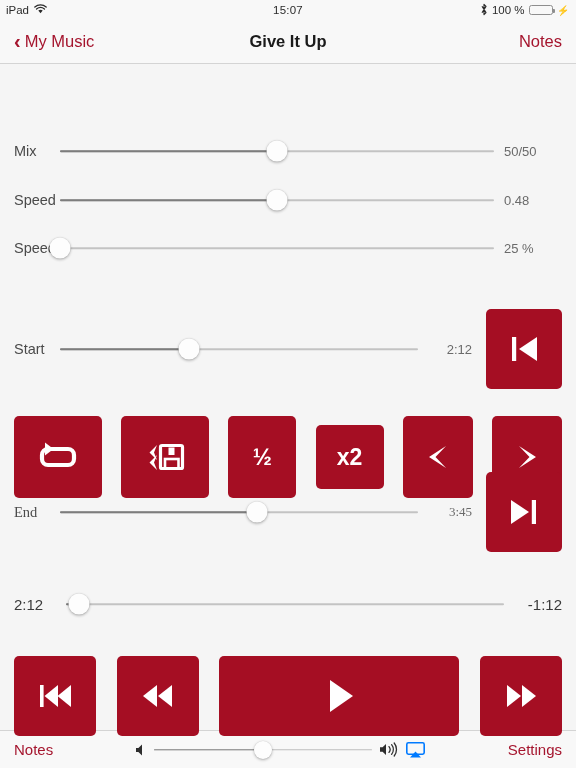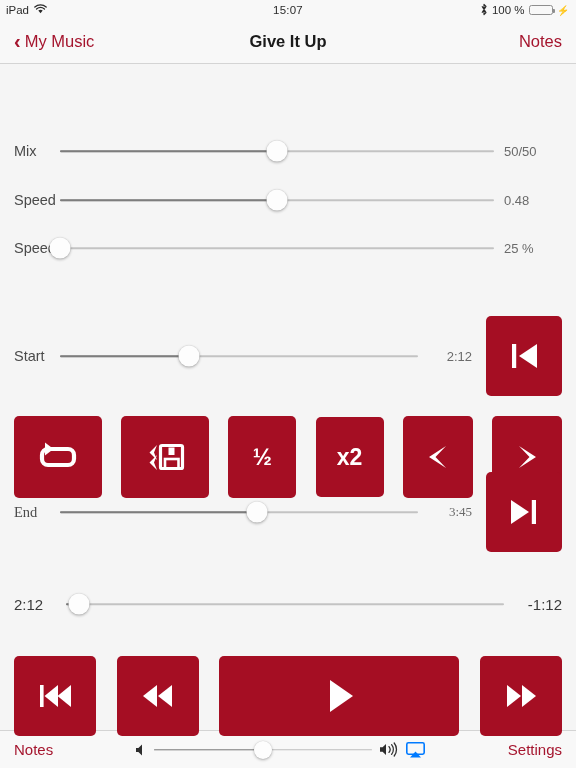--- a/index.html
+++ b/index.html
@@ -231,21 +231,21 @@
     <div class="row" style="top:170px;height:28px;padding:0 14px;">
       <span class="slider-label" style="width:46px">Speed</span>
       <div class="slider" style="margin:0 10px 0 0;">
         <div class="track"></div>
         <div class="track-min" style="width: 0%;"></div>
         <div class="thumb" style="left: 0%;"></div>
       </div>
       <span class="slider-value" style="width:58px">25 %</span>
     </div>
 
-    <div class="row" style="top:252px;height:80px;padding:0 14px;">
+    <div class="row" style="top:245px;height:80px;padding:0 14px;">
       <span class="slider-label" style="width:46px">Start</span>
       <div class="slider" style="margin:0 10px 0 0;">
         <div class="track"></div>
         <div class="track-min" style="width: 36%;"></div>
         <div class="thumb" style="left: 36%;"></div>
       </div>
       <span class="slider-value" style="width:44px;text-align:right;">2:12</span>
       <div class="rbtn" style="width:76px;height:80px;margin-left:14px;">
         <span>
           <svg width="40" height="34" viewBox="0 0 40 34">
@@ -276,21 +276,21 @@
             <rect x="27.5" y="9.5" width="6" height="7.5" fill="#fff"></rect>
             <rect x="24" y="21" width="13.5" height="9.5" stroke="#fff" stroke-width="2.6" fill="none"></rect>
           </svg>
         </span>
       </div>
 
       <div class="rbtn" style="width:68px;height:82px;">
         <span class="rbtn-text">½</span>
       </div>
 
-      <div class="rbtn" style="width:68px;height:80px;">
+      <div class="rbtn" style="width:68px;height:64px;">
         <span class="rbtn-text">x2</span>
       </div>
 
       <div class="rbtn" style="width:70px;height:82px;">
         <span>
           <svg width="34" height="34" viewBox="0 0 34 34">
             <path d="M25 6 L8 17 L25 28 L14.5 17 Z" fill="#fff"></path>
           </svg>
         </span>
       </div>

